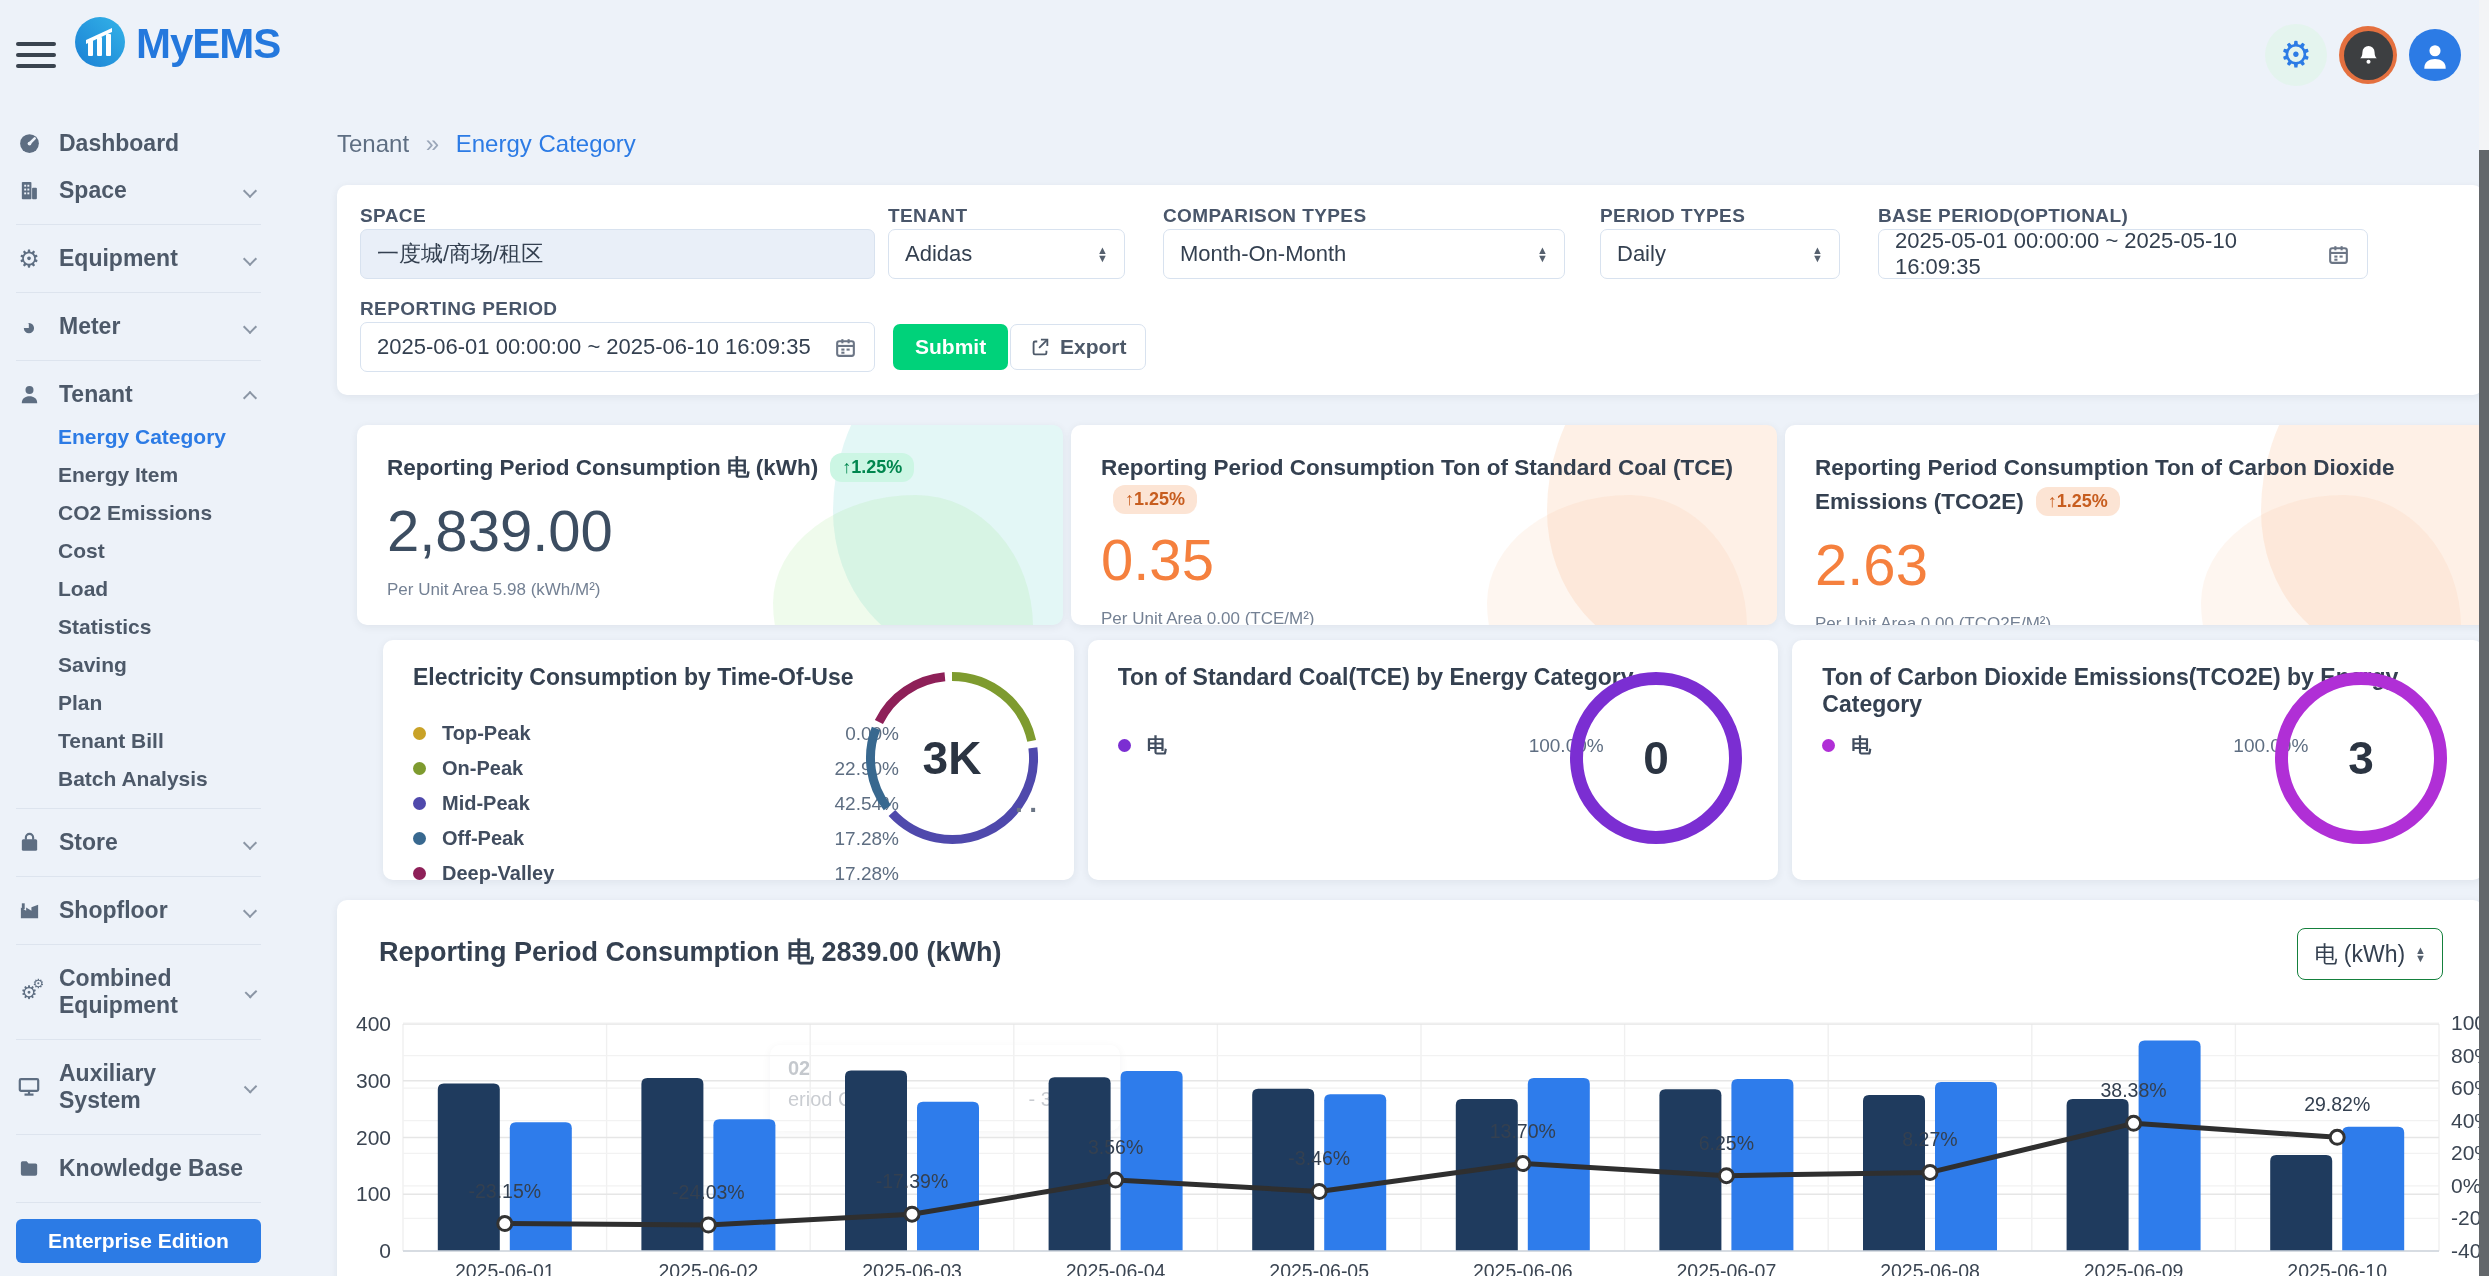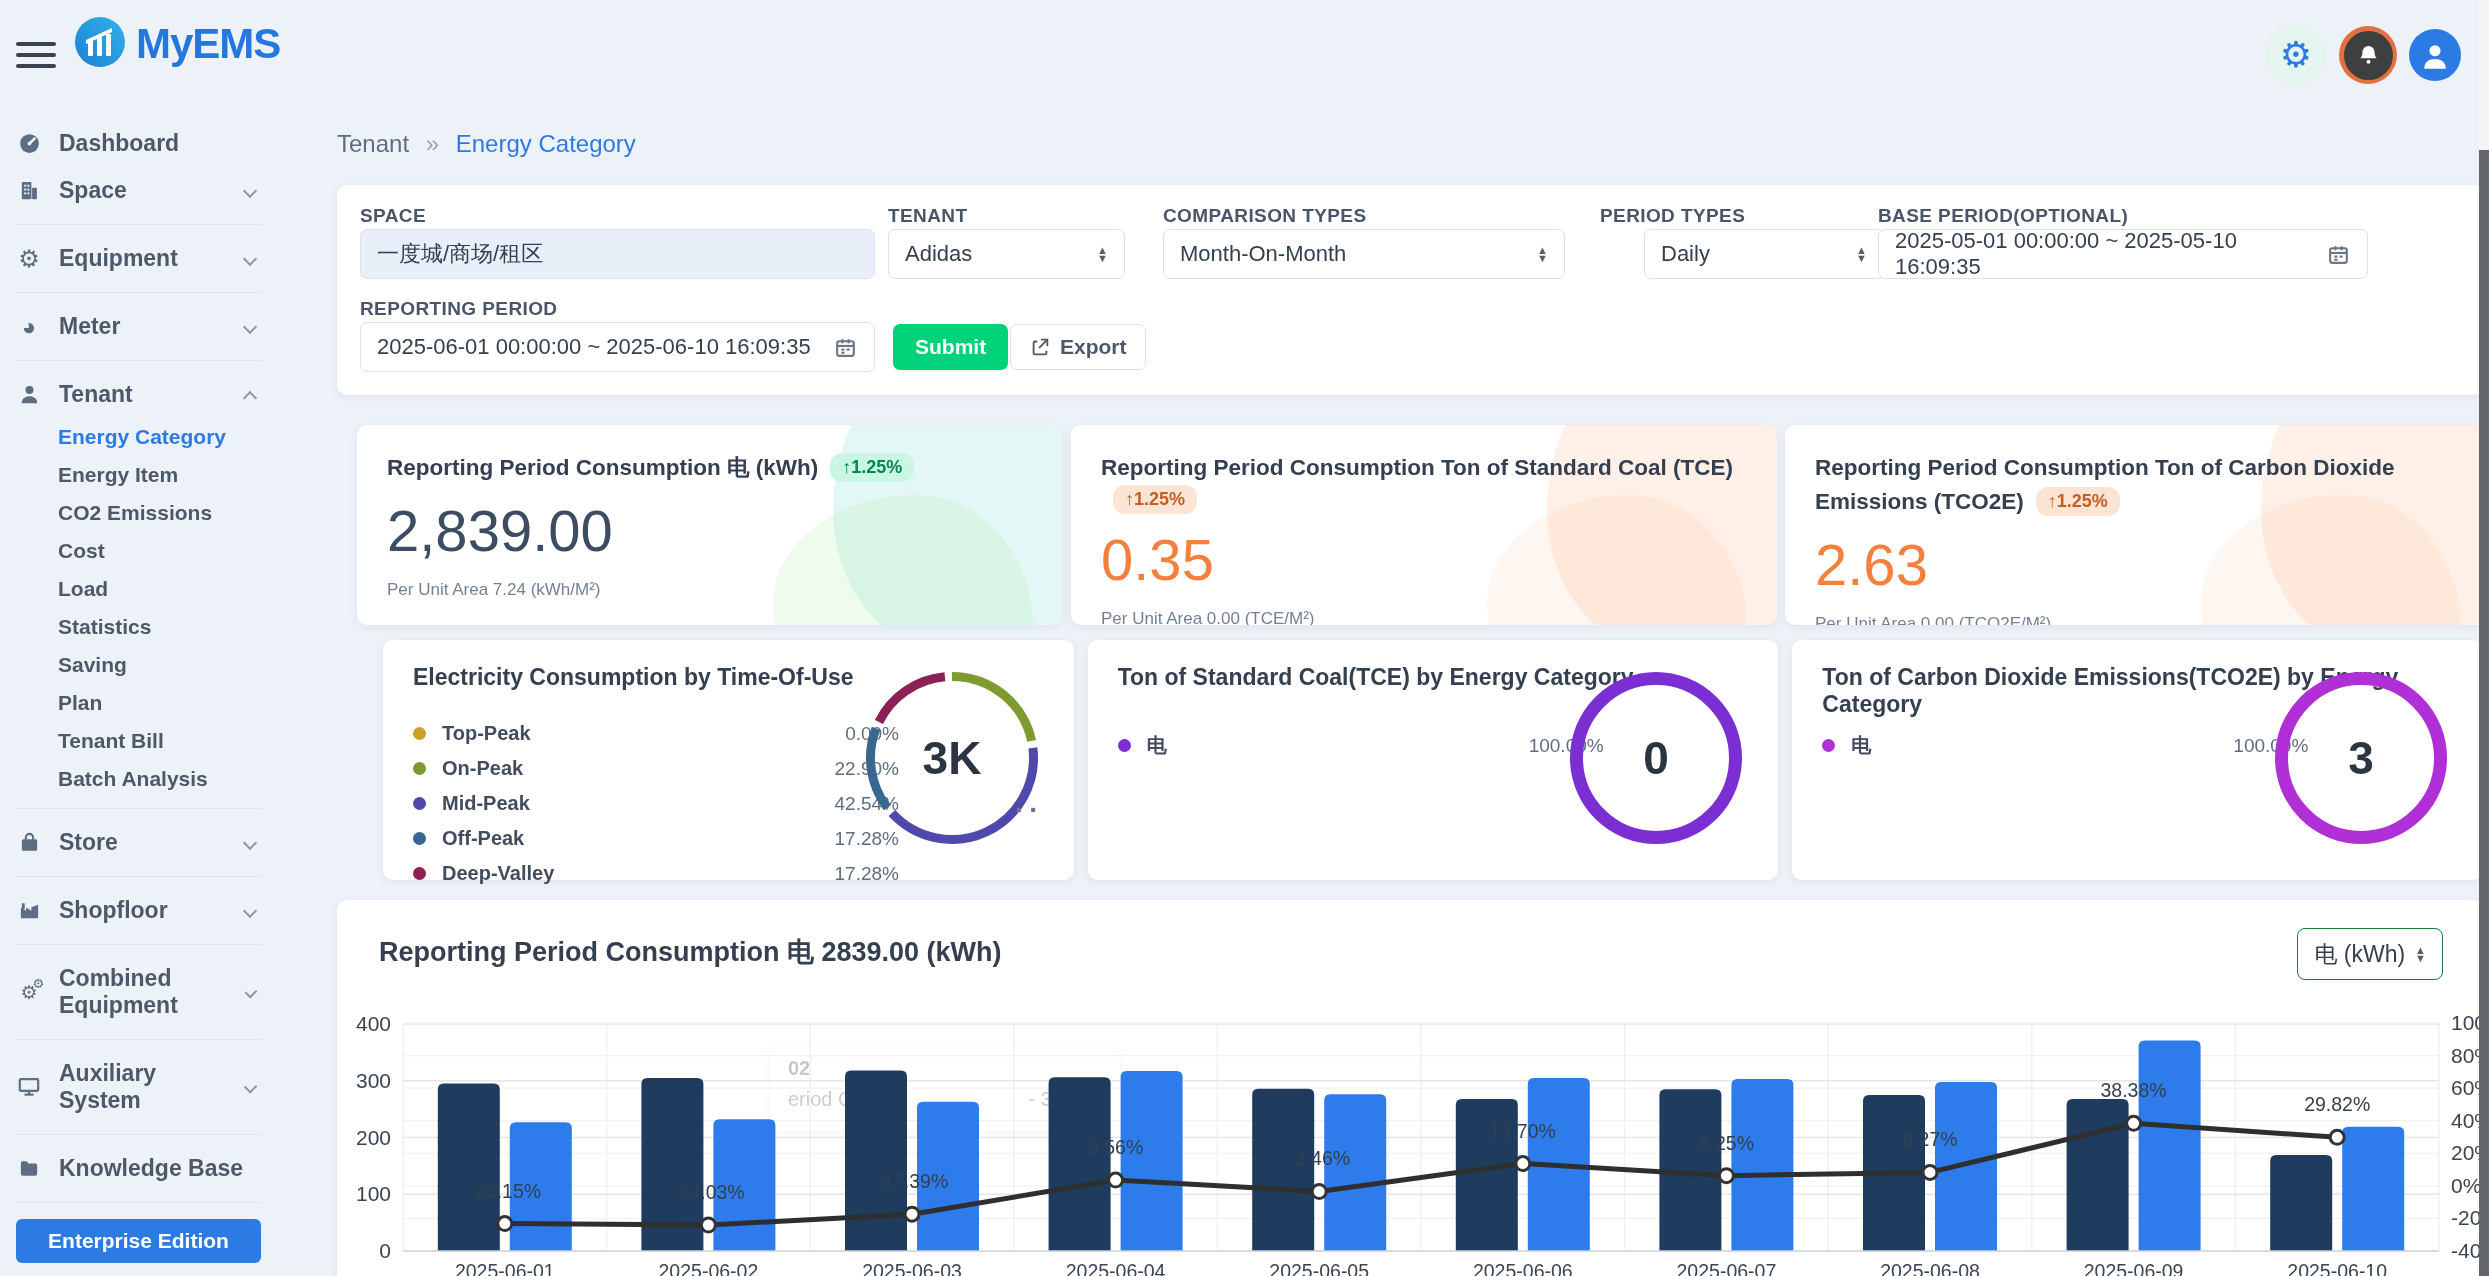--- a/index.html
+++ b/index.html
@@ -279,21 +279,21 @@
     </div>
     <span class="f-label" style="left:826px; top:20px;">COMPARISON TYPES</span>
     <div class="f-field" style="left:826px; top:44px; width:402px;">
       <span>Month-On-Month</span>
       <span class="caret">
           <span>▲</span>
           <span>▼</span>
         </span>
     </div>
     <span class="f-label" style="left:1263px; top:20px;">PERIOD TYPES</span>
-    <div class="f-field" style="left:1263px; top:44px; width:240px;margin-left:44px;">
+    <div class="f-field" style="left:1263px; top:44px; width:240px;">
       <span>Daily</span>
       <span class="caret">
           <span>▲</span>
           <span>▼</span>
         </span>
     </div>
     <span class="f-label" style="left:1541px; top:20px;">BASE PERIOD(OPTIONAL)</span>
     <div class="f-field" style="left:1541px; top:44px; width:490px;">
       <span>2025-05-01 00:00:00 ~ 2025-05-10 16:09:35</span>
       <span class="caret" style="line-height:normal;">
@@ -330,21 +330,21 @@
             <path d="M9 6H6.5A1.5 1.5 0 0 0 5 7.5v11A1.5 1.5 0 0 0 6.5 20h11a1.5 1.5 0 0 0 1.5-1.5V16"></path>
             <path d="M13 4h7v7"></path>
             <path d="M20 4l-9 9"></path>
           </svg>
       </span>
       <span>Export</span>
     </button>
   </div>
 
   <div class="summary-row" id="summary-row">
-      <div class="scard teal"><span class="scard-title">Reporting Period Consumption 电 (kWh)</span><span class="badge green">↑1.25%</span><div class="scard-value slate">2,839.00</div><div class="scard-sub">Per Unit Area 7.24 (kWh/M²)</div></div>
+      <div class="scard teal"><span class="scard-title">Reporting Period Consumption 电 (kWh)</span><span class="badge green">↑1.25%</span><div class="scard-value slate">2,839.00</div><div class="scard-sub">Per Unit Area 5.98 (kWh/M²)</div></div>
       <div class="scard orange"><span class="scard-title">Reporting Period Consumption Ton of Standard Coal (TCE)</span><span class="badge orange">↑1.25%</span><div class="scard-value orange">0.35</div><div class="scard-sub">Per Unit Area 0.00 (TCE/M²)</div></div>
       <div class="scard orange"><span class="scard-title">Reporting Period Consumption Ton of Carbon Dioxide Emissions (TCO2E)</span><span class="badge orange">↑1.25%</span><div class="scard-value orange">2.63</div><div class="scard-sub">Per Unit Area 0.00 (TCO2E/M²)</div></div>
     </div>
 
   <div class="donut-row" id="donut-row">
       <div class="dcard">
         <div class="dcard-title">Electricity Consumption by Time-Of-Use</div>
         <div class="legend">
           <div class="legend-row">
             <span class="legend-dot" style="background: rgb(201, 162, 39);"></span>

